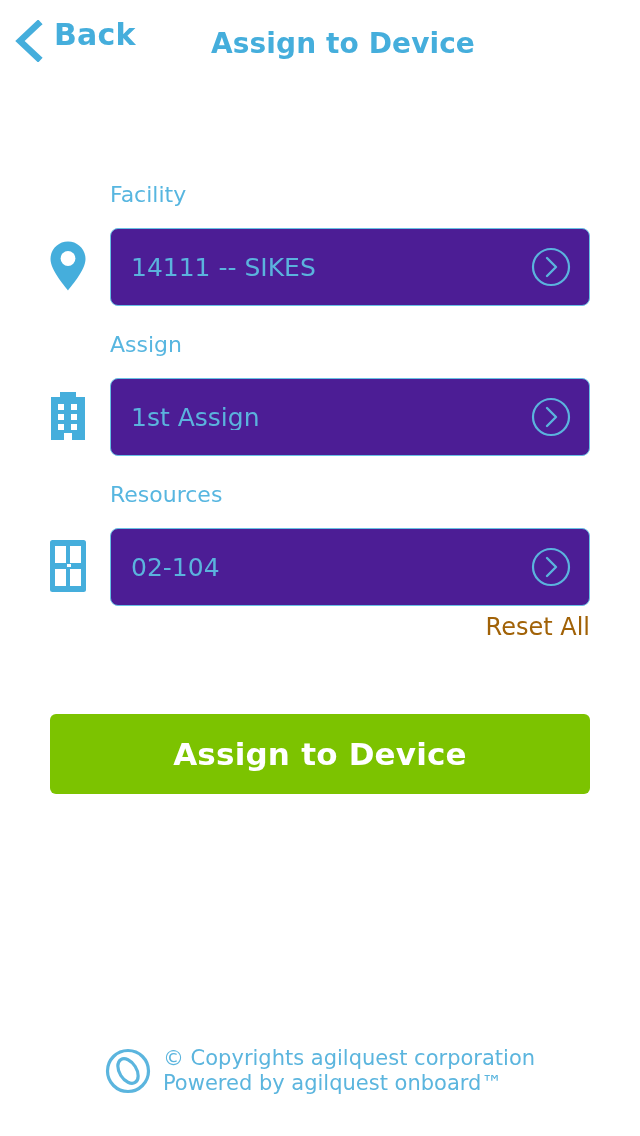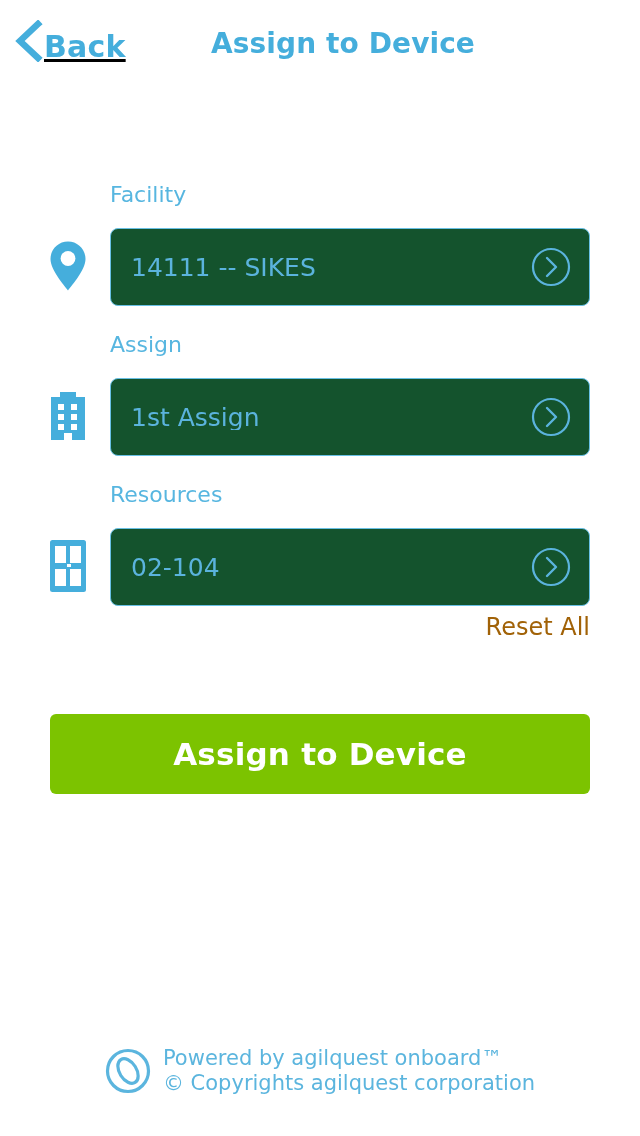--- a/index.html
+++ b/index.html
@@ -22,23 +22,23 @@
     top: 0;
     left: 0;
     width: 640px;
     height: 92px;
   }
   .back-btn {
     position: absolute;
     left: 14px;
     top: 20px;
     display: flex;
-    align-items: flex-end;
-    cursor: pointer;
-    text-decoration: underline;
+    align-items: flex-start;
+    gap: 10px;
+    cursor: pointer;
   }
   .back-chevron {
     width: 30px;
     height: 42px;
     display: block;
   }
   .back-label {
     font-size: 30px;
     color: #45aedc;
     font-weight: 600;
@@ -87,21 +87,21 @@
   }
   .field-box {
     position: absolute;
     left: 110px;
     top: 68px;
     width: 480px;
     height: 78px;
     box-sizing: border-box;
     border: 1.6px solid #68c0e4;
     border-radius: 8px;
-    background: #14532d;
+    background: #4c1d95;
     display: flex;
     align-items: center;
     cursor: pointer;
   }
   .field-value {
     font-size: 25px;
     color: #5bb3dd;
     padding-left: 20px;
     flex: 1;
     line-height: 1;
@@ -259,16 +259,16 @@
 <div class="reset-link">Reset All</div>
 
 <button class="assign-btn">Assign to Device</button>
 
 <div class="footer">
   <svg class="footer-logo" viewBox="0 0 46 46">
     <circle cx="23" cy="23" r="20.5" fill="none" stroke="#5bb5de" stroke-width="3.2"></circle>
     <ellipse cx="23" cy="23" rx="8.5" ry="13.5" fill="none" stroke="#5bb5de" stroke-width="3.2" transform="rotate(-32 23 23)"></ellipse>
   </svg>
   <div class="footer-text">
+    <span class="footer-line">© Copyrights agilquest corporation</span>
     <span class="footer-line">Powered by agilquest onboard™</span>
-    <span class="footer-line">© Copyrights agilquest corporation</span>
   </div>
 </div>
 
 </body></html>

